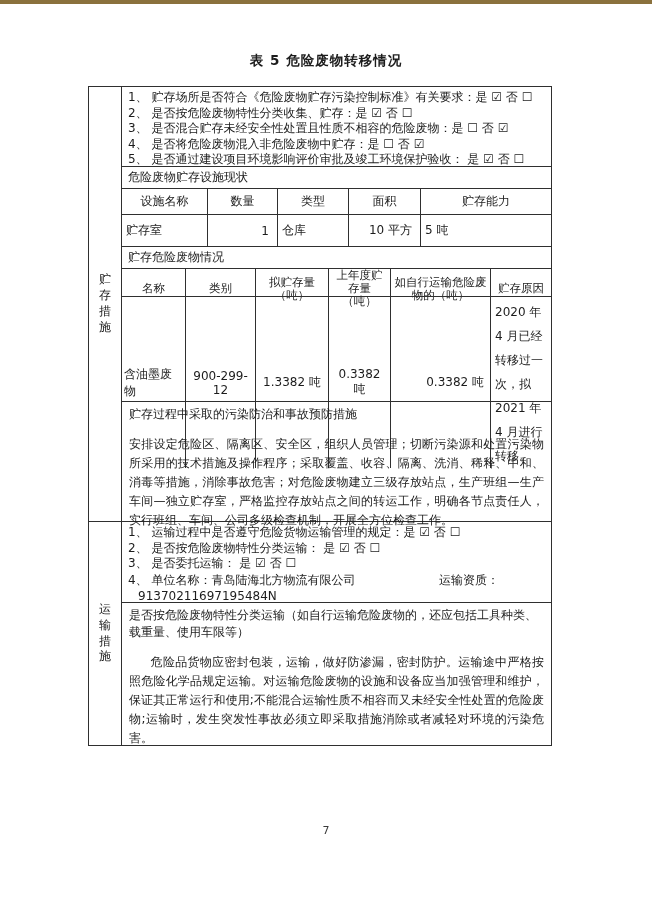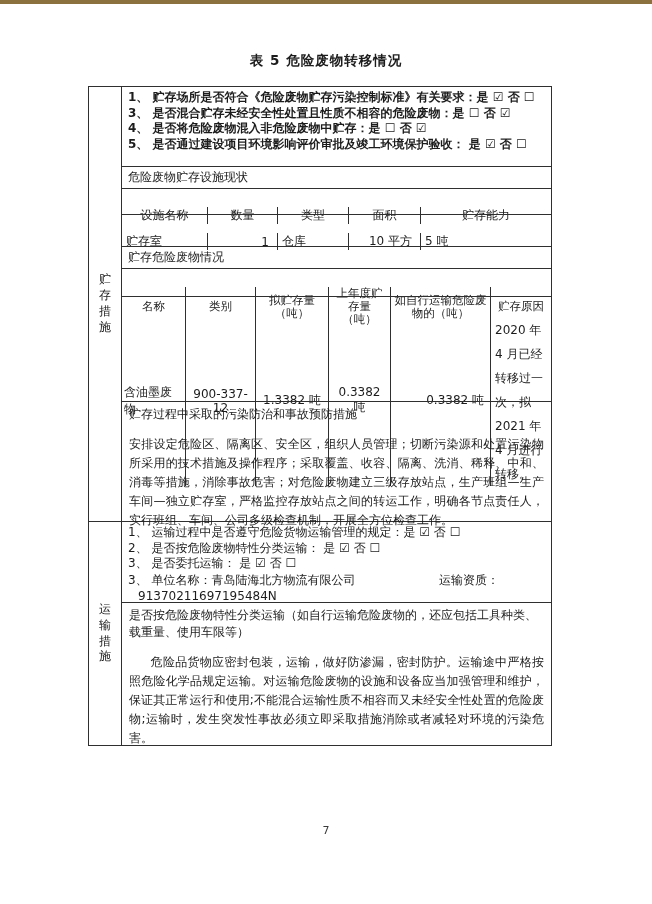--- a/index.html
+++ b/index.html
@@ -53,40 +53,39 @@
     word-break: break-all;
     line-height: 1.32;
     font-size: 12px;
   }
   .content { flex: 1; min-width: 0; display: flex; flex-direction: column; }
   .row { border-top: 1px solid #2f2f2f; box-sizing: border-box; }
   .row:first-child { border-top: none; }
 
   .q-block { padding: 3px 6px 0 6px; }
   .q-line { line-height: 15.6px; white-space: nowrap; overflow: hidden; }
-  .r-q-storage { height: 79px; font-weight: bold; }
+  .r-q-storage { height: 79px; }
   .r-q-transport { height: 80px; }
   .q-line-flex { display: flex; justify-content: space-between; line-height: 16px; }
   .q-line-flex .right-part { margin-right: 46px; }
   .credential-line { line-height: 16px; padding-left: 10px; }
 
   .r-subheader { height: 22px; line-height: 21px; padding: 0 6px; }
 
   .grid5 { display: grid; grid-template-columns: 85px 70px 71px 72px 1fr; }
   .grid6 { display: grid; grid-template-columns: 63px 70px 73px 62px 100px 1fr; }
   .gcell {
     border-left: 1px solid #2f2f2f;
     box-sizing: border-box;
     display: flex;
     align-items: center;
     justify-content: center;
     text-align: center;
     padding: 0 2px;
     min-width: 0;
-    margin-top: 18px;
   }
   .gcell:first-child { border-left: none; }
   .r-fac-header { height: 26px; }
   .r-fac-data { height: 32px; }
   .gcell.al { justify-content: flex-start; text-align: left; padding-left: 4px; }
   .gcell.ar { justify-content: flex-end; text-align: right; padding-right: 8px; }
   .r-waste-header { height: 28px; font-size: 11.5px; line-height: 13px; }
   .r-waste-data { height: 105px; }
   .gcell.top-left {
     align-items: flex-start;
@@ -124,20 +123,21 @@
   <div class="main-table">
 
     <div class="section storage">
       <div class="label-cell">
         <div class="v-label">贮存措施</div>
       </div>
       <div class="content">
 
         <div class="row r-q-storage q-block">
           <div class="q-line">1、 贮存场所是否符合《危险废物贮存污染控制标准》有关要求：是 ☑ 否 ☐</div>
+          <div class="q-line">2、 是否按危险废物特性分类收集、贮存：是 ☑ 否 ☐</div>
           <div class="q-line">3、 是否混合贮存未经安全性处置且性质不相容的危险废物：是 ☐ 否 ☑</div>
           <div class="q-line">4、 是否将危险废物混入非危险废物中贮存：是 ☐ 否 ☑</div>
           <div class="q-line">5、 是否通过建设项目环境影响评价审批及竣工环境保护验收： 是 ☑ 否 ☐</div>
         </div>
 
         <div class="row r-subheader">危险废物贮存设施现状</div>
 
         <div class="row r-fac-header grid5">
           <div class="gcell">设施名称</div>
           <div class="gcell">数量</div>
@@ -160,21 +160,21 @@
           <div class="gcell">名称</div>
           <div class="gcell">类别</div>
           <div class="gcell">拟贮存量（吨）</div>
           <div class="gcell">上年度贮存量（吨）</div>
           <div class="gcell">如自行运输危险废物的（吨）</div>
           <div class="gcell">贮存原因</div>
         </div>
 
         <div class="row r-waste-data grid6">
           <div class="gcell al" style="padding-left:2px;">含油墨废物</div>
-          <div class="gcell">900-337-12</div>
+          <div class="gcell">900-299-12</div>
           <div class="gcell">1.3382 吨</div>
           <div class="gcell">0.3382 吨</div>
           <div class="gcell ar" style="padding-right:6px;">0.3382 吨</div>
           <div class="gcell top-left">2020 年 4 月已经转移过一次，拟 2021 年 4 月进行转移。</div>
         </div>
 
         <div class="row r-measures-storage measures">
           <div class="measures-title">贮存过程中采取的污染防治和事故预防措施</div>
           <div class="measures-text">安排设定危险区、隔离区、安全区，组织人员管理；切断污染源和处置污染物所采用的技术措施及操作程序；采取覆盖、收容、隔离、洗消、稀释、中和、消毒等措施，消除事故危害；对危险废物建立三级存放站点，生产班组—生产车间—独立贮存室，严格监控存放站点之间的转运工作，明确各节点责任人，实行班组、车间、公司多级检查机制，开展全方位检查工作。</div>
         </div>
@@ -186,21 +186,21 @@
       <div class="label-cell">
         <div class="v-label">运输措施</div>
       </div>
       <div class="content">
 
         <div class="row r-q-transport q-block">
           <div class="q-line">1、 运输过程中是否遵守危险货物运输管理的规定：是 ☑ 否 ☐</div>
           <div class="q-line">2、 是否按危险废物特性分类运输： 是 ☑ 否 ☐</div>
           <div class="q-line">3、 是否委托运输： 是 ☑ 否 ☐</div>
           <div class="q-line-flex">
-            <span>3、 单位名称：青岛陆海北方物流有限公司</span>
+            <span>4、 单位名称：青岛陆海北方物流有限公司</span>
             <span class="right-part">运输资质：</span>
           </div>
           <div class="credential-line">91370211697195484N</div>
         </div>
 
         <div class="row r-measures-transport measures">
           <div class="measures-title">是否按危险废物特性分类运输（如自行运输危险废物的，还应包括工具种类、载重量、使用车限等）</div>
           <div class="measures-text indented">危险品货物应密封包装，运输，做好防渗漏，密封防护。运输途中严格按照危险化学品规定运输。对运输危险废物的设施和设备应当加强管理和维护，保证其正常运行和使用;不能混合运输性质不相容而又未经安全性处置的危险废物;运输时，发生突发性事故必须立即采取措施消除或者减轻对环境的污染危害。</div>
         </div>
 

